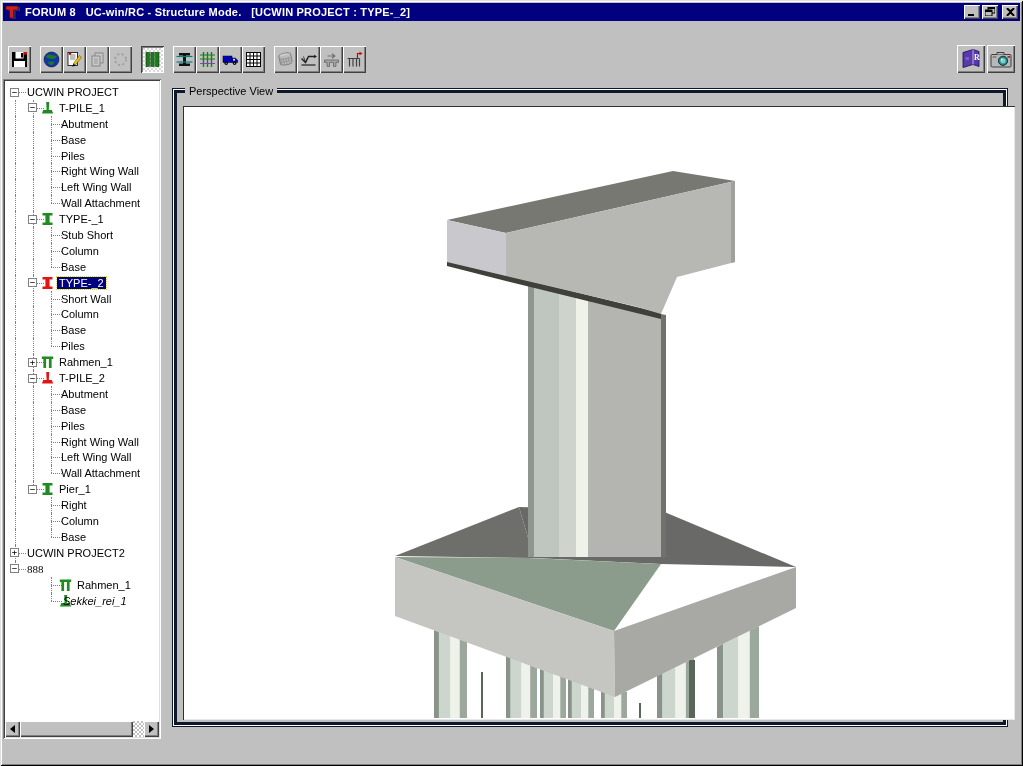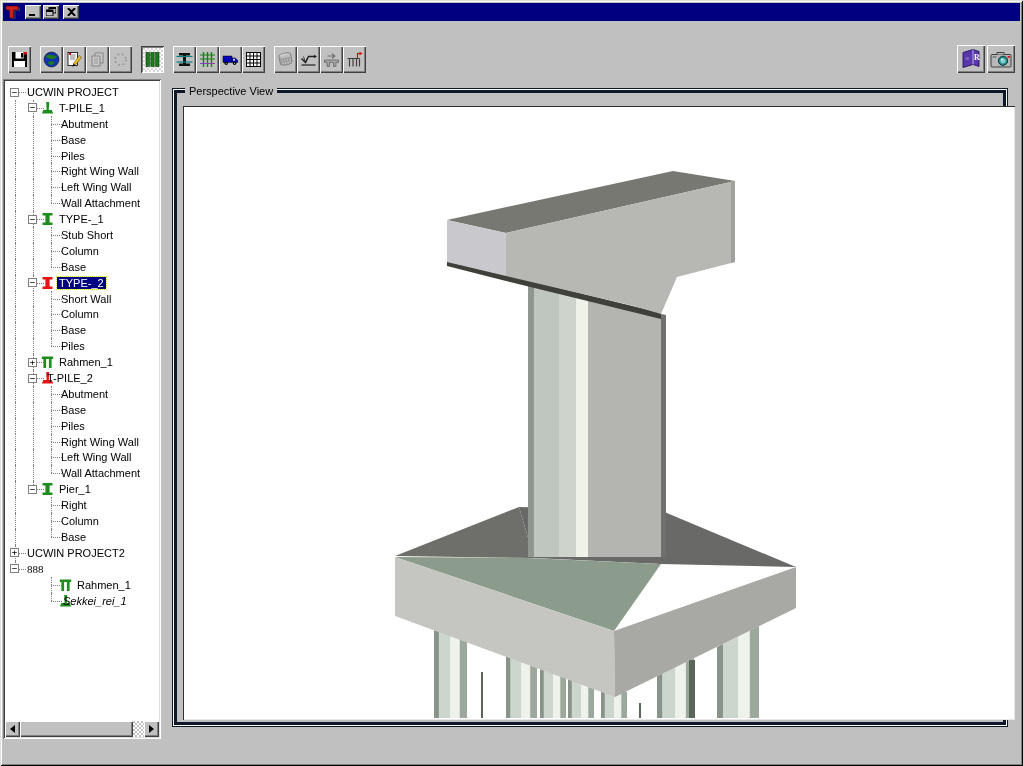--- a/index.html
+++ b/index.html
@@ -122,20 +122,21 @@
 
 <div class="window">
 
   <div class="titlebar">
     <span class="app-icon">
       <svg viewBox="0 0 16 15" width="16" height="15">
         <path d="M3 2 h12 v4 h-4.5 v8 h-4 V6 H3z" fill="#555" opacity=".6"></path>
         <path d="M1 1 h12 v4 H8.5 v8 h-4 V5 H1z" fill="#cc2020" stroke="#500000" stroke-width="0.6"></path>
       </svg>
     </span>
+    <span class="title-text">FORUM 8   UC-win/RC - Structure Mode.   [UCWIN PROJECT : TYPE-_2]</span>
     <span class="win-buttons" id="win-buttons">
         <span class="win-btn">
           <span><svg width="10" height="9" viewBox="0 0 10 9">
               <rect x="1" y="7" width="6" height="2" fill="#000"></rect>
             </svg></span>
         </span>
         <span class="win-btn">
           <span><svg width="10" height="9" viewBox="0 0 10 9">
               <rect x="3" y="0" width="7" height="6" fill="none" stroke="#000"></rect>
               <rect x="3" y="0" width="7" height="2" fill="#000"></rect>
@@ -492,21 +493,21 @@
         <div class="trow">
           <div class="vguide" style="left: 10px;"></div>
           <div class="vtop" style="left: 28px;"></div>
           <div class="vbot" style="left: 28px;"></div>
           <div class="hguide" style="left: 28px; width: 11px;"></div>
           <div class="exp" style="left: 23px;">−</div>
           <span class="ticon" style="left: 36px;"><svg width="13" height="14" viewBox="0 0 13 14">
               <path d="M5.2 1 h3 l-0.4 8 h-2.2z" fill="#e41414"></path>
               <path d="M2.2 9 h8.6 l1.4 3.4 H1z" fill="#e41414"></path>
             </svg></span>
-          <span class="tlabel" style="left: 40px;">T-PILE_2</span>
+          <span class="tlabel" style="left: 52px;">T-PILE_2</span>
         </div>
         <div class="trow">
           <div class="vguide" style="left: 10px;"></div>
           <div class="vguide" style="left: 28px;"></div>
           <div class="vtop" style="left: 46px;"></div>
           <div class="vbot" style="left: 46px;"></div>
           <div class="hguide" style="left: 46px; width: 11px;"></div>
           <span class="tlabel" style="left: 54px;">Abutment</span>
         </div>
         <div class="trow">

